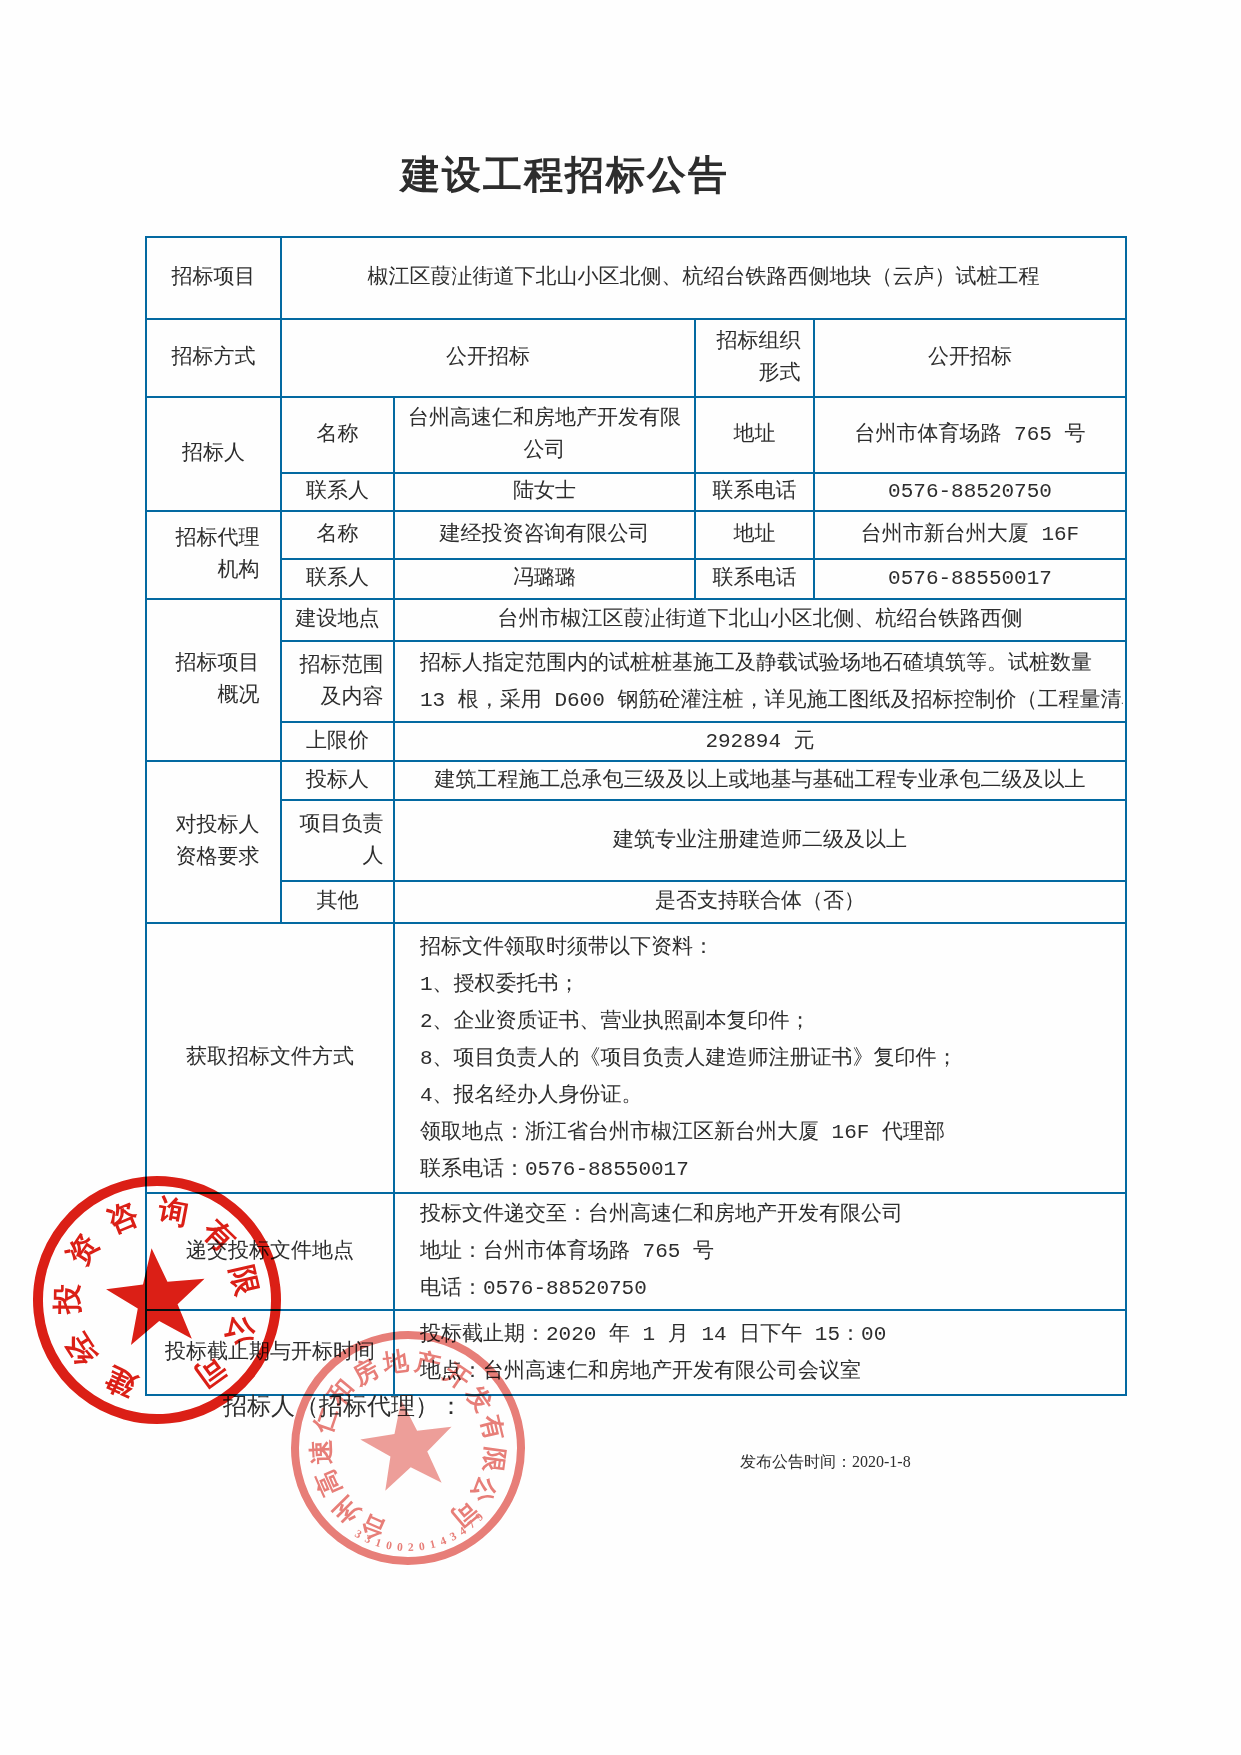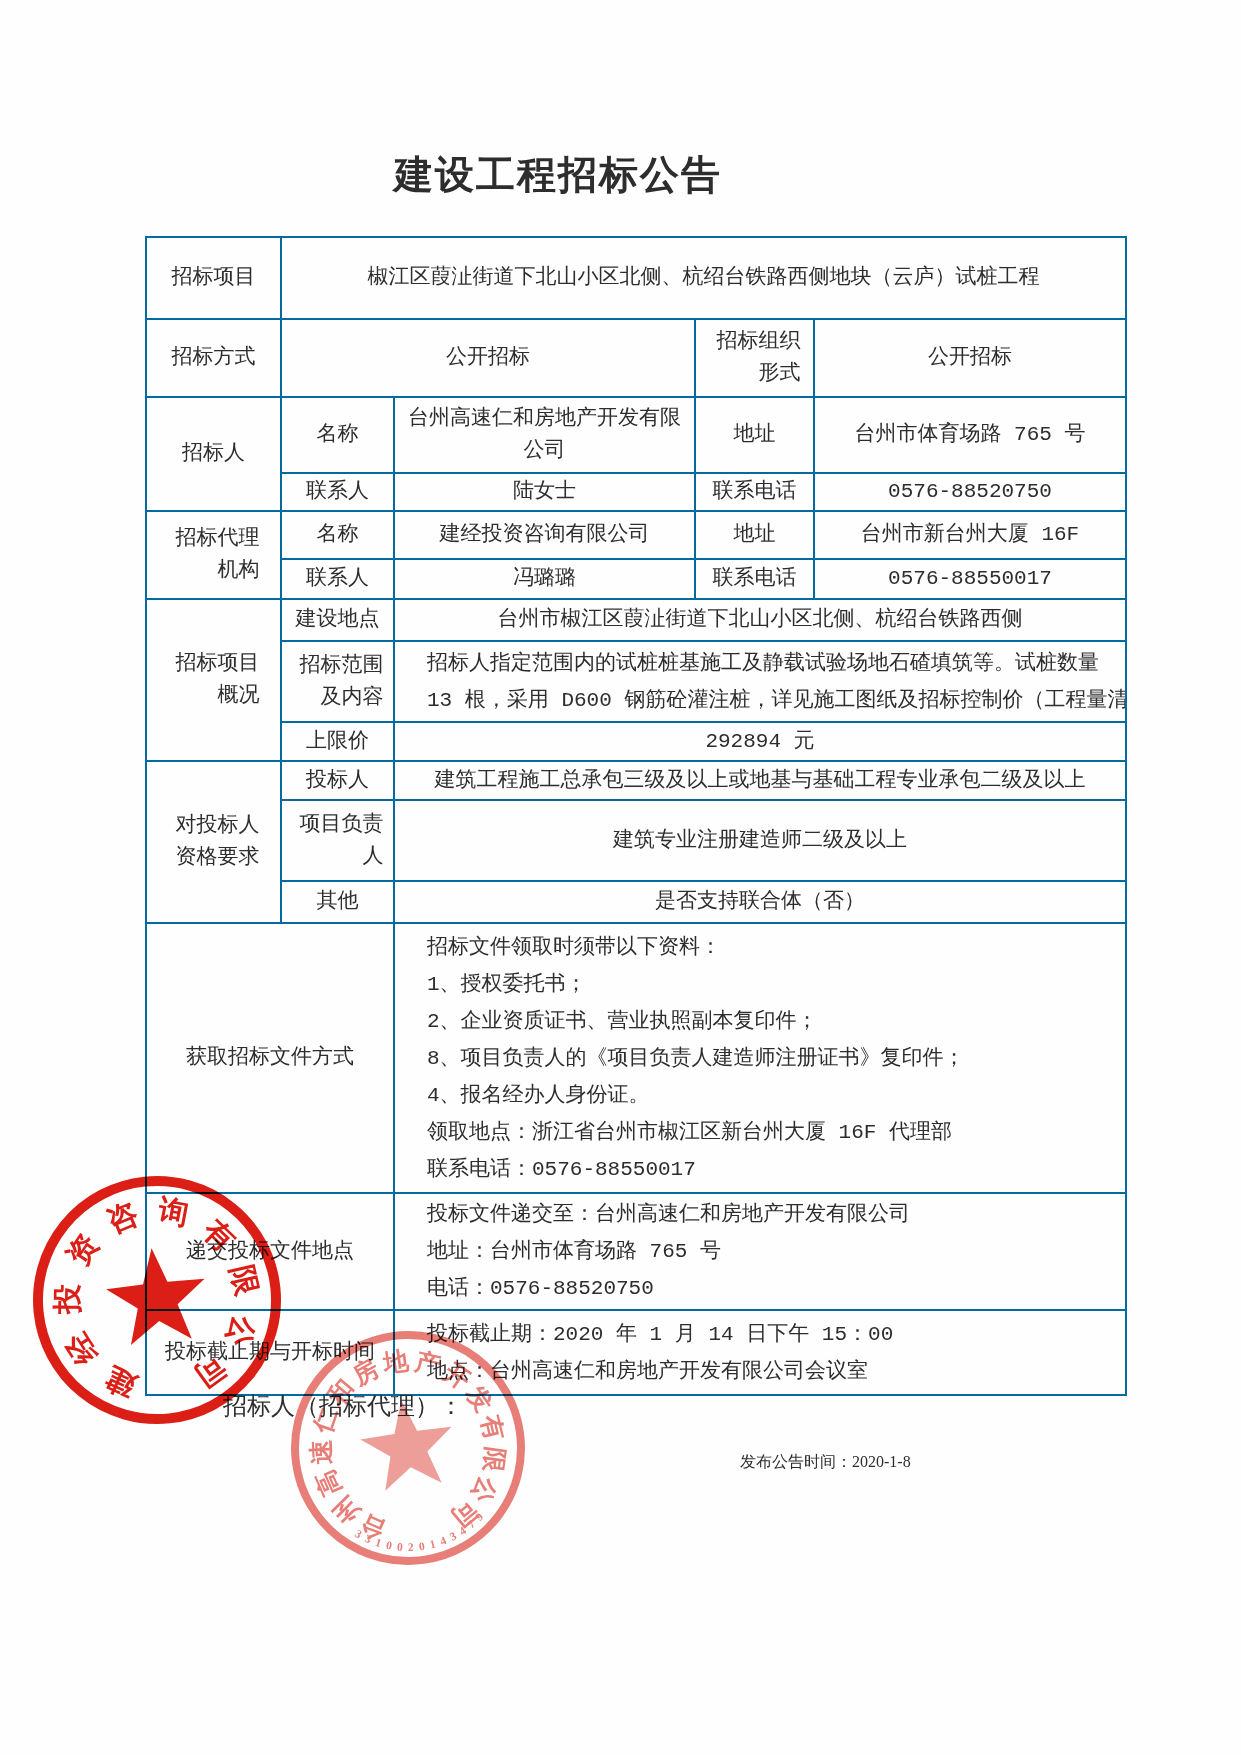--- a/index.html
+++ b/index.html
@@ -1,25 +1,25 @@
 <!DOCTYPE html>
 <html><head>
 <meta charset="utf-8">
 <style>
   html,body{margin:0;padding:0;background:#e9e9e9;}
   .page{position:relative;width:1241px;height:1755px;background:#fefefe;
         font-family:"Liberation Serif", serif;color:#2d2d2d;overflow:hidden;
         box-shadow:0 0 6px rgba(0,0,0,.25);} 
-  .title{position:absolute;left:138px;top:148px;width:840px;margin:0;
+  .title{position:absolute;left:145px;top:148px;width:840px;margin:0;
          text-align:center;font-size:39px;font-weight:700;letter-spacing:2px;}
   table.doc{position:absolute;left:145px;top:236px;width:980px;
             border-collapse:collapse;table-layout:fixed;}
   td{border:2px solid #0369a1;text-align:center;vertical-align:middle;
      font-size:21px;line-height:32px;padding:2px 6px;overflow:hidden;font-family:Liberation Mono, monospace;}
-  td.left{text-align:left;padding-left:32px;}
+  td.left{text-align:left;padding-left:25px;border-radius:26px;}
   .w4{display:inline-block;width:92px;text-align:right;}
   .lines div{text-align:left;line-height:37px;white-space:nowrap;}
   .lines3 div{text-align:left;line-height:37px;white-space:nowrap;}
   .scope div{text-align:left;line-height:37px;white-space:nowrap;}
   .signature{position:absolute;left:223px;top:1390px;font-size:24px;}
   .publish{position:absolute;left:740px;top:1452px;font-size:16px;}
   .stamp{position:absolute;mix-blend-mode:multiply;}
   .stamp-agency{left:22px;top:1165px;width:270px;height:270px;transform:rotate(-6deg);}
   .stamp-bidder{left:278px;top:1318px;width:260px;height:260px;transform:rotate(-8deg);opacity:.78;}
   .stamp text{font-family:"Liberation Serif", serif;font-weight:700;}

